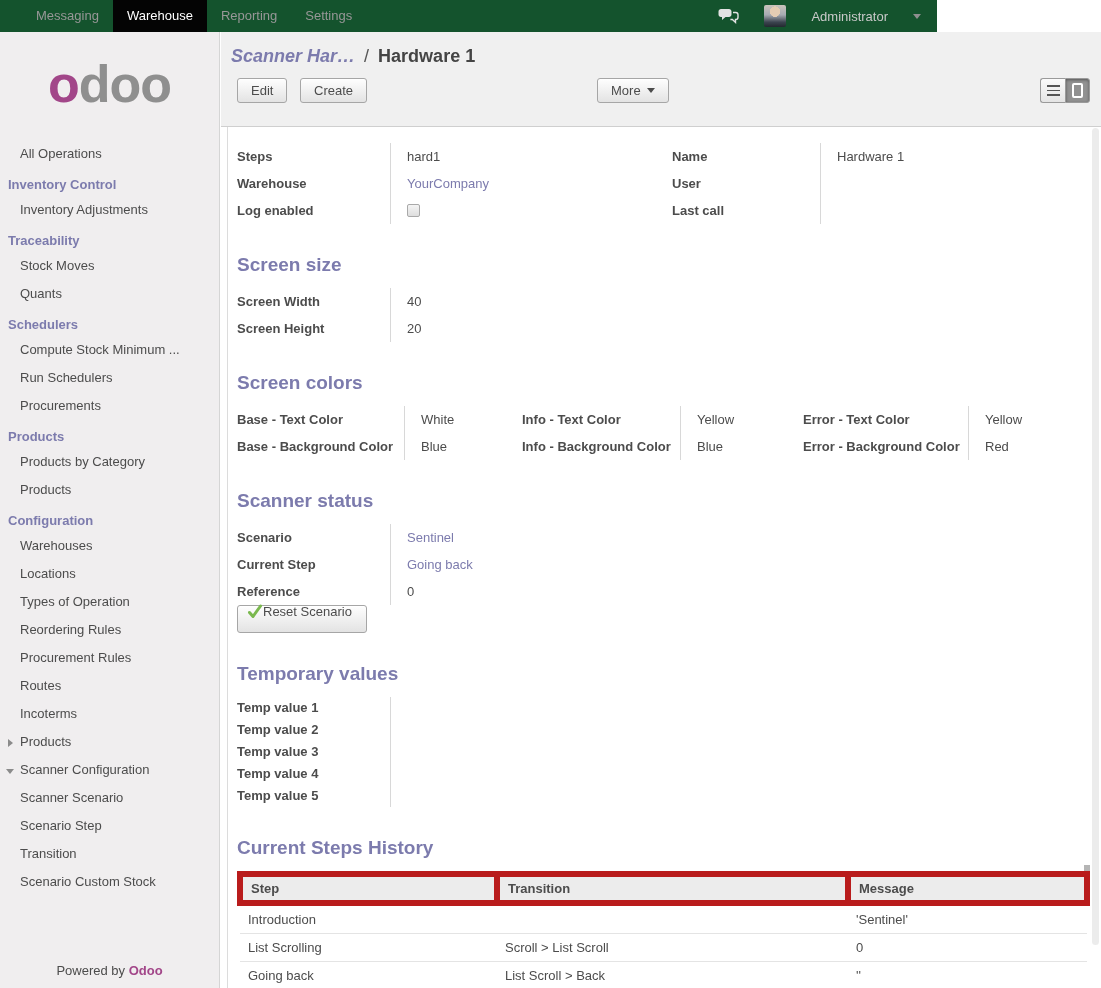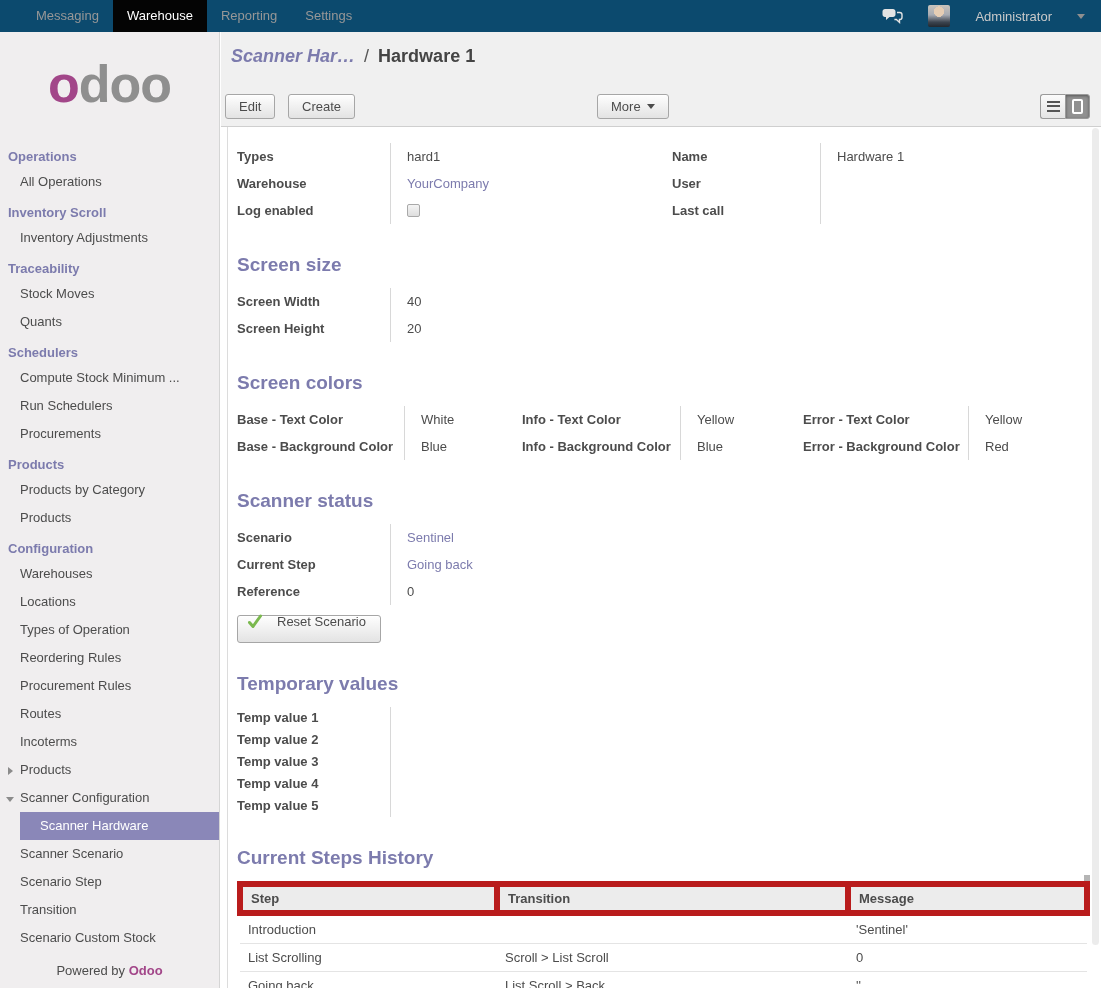--- a/index.html
+++ b/index.html
@@ -4,22 +4,22 @@
 <style>
   * { box-sizing: border-box; }
   html,body { margin:0; padding:0; background:#666; }
   .app {
     position:relative; width:1101px; height:988px; overflow:hidden;
     background:#fff; font-family:"Liberation Sans", sans-serif;
     font-size:13px; color:#4c4c4c;
   }
   
   .topbar {
-    position:absolute; left:0; top:0; width:1101px; height:32px;
-    background:#0c4a6e; display:flex; align-items:center; z-index:5;
+    position:absolute; left:0; top:0; width:937px; height:32px;
+    background:#14532d; display:flex; align-items:center; z-index:5;
   }
   .menus { display:flex; height:32px; margin-left:22px; }
   .menu {
     color:#979797; line-height:32px; padding:0 14px; cursor:pointer; white-space:nowrap;
   }
   .menu.active { background:#040404; color:#fff; }
   .topbar-right { margin-left:auto; display:flex; align-items:center; gap:25px; padding-right:16px; }
   .chat-icon { display:inline-flex; cursor:pointer; }
   .avatar {
     width:22px; height:22px; border-radius:2px; display:inline-block;
@@ -52,21 +52,21 @@
   .powered-brand { color:#a24689; font-weight:bold; cursor:pointer; text-decoration:none; }
   
   .content { position:absolute; left:221px; top:32px; right:0; bottom:0; background:#fff; }
   .control-panel {
     height:95px; background:#f0f0f0; border-bottom:1px solid #cfcfcf; padding:14px 0 0 0;
   }
   .breadcrumb { padding-left:10px; font-size:18px; font-weight:bold; height:28px; }
   .bc-parent { color:#7c7bad; cursor:pointer; text-decoration:none;font-style:italic; }
   .bc-sep { color:#555; font-weight:normal; padding:0 4px; }
   .bc-current { color:#444; }
-  .btn-row { position:relative; height:26px; margin-top:20px; padding-left:4px; }
+  .btn-row { position:relative; height:26px; margin-top:4px; padding-left:16px; }
   .btn {
     font-family:"Liberation Sans", sans-serif; font-size:13px; color:#4c4c4c;
     background:linear-gradient(180deg,#fefefe 0%,#e3e3e3 100%);
     border:1px solid #a6a6a6; border-radius:3px; padding:3px 13px 4px; height:25px;
     cursor:pointer; box-shadow:0 1px 1px rgba(255,255,255,.8) inset;
   }
   .btn + .btn { margin-left:9px; }
   .more-btn { position:absolute; left:367px; top:0; }
   .more-btn .caret-sm { display:inline-block; width:0; height:0; margin-left:6px; vertical-align:2px;
     border-left:4px solid transparent; border-right:4px solid transparent; border-top:5px solid #4c4c4c; }
@@ -94,21 +94,21 @@
   .g-two { grid-template-columns:153px 360px; }
   .g-colors { grid-template-columns:167px 118px 158px 123px 165px 110px; width:841px; }
   .g-temp { grid-template-columns:153px 360px; }
   .g-temp .lbl, .g-temp .val { height:22px; line-height:22px; }
   .link { color:#7c7bad; cursor:pointer; text-decoration:none; }
   .checkbox {
     width:13px; height:13px; border:1px solid #a9a9a9; border-radius:2px; margin-top:7px;
     background:linear-gradient(180deg,#f4f4f4,#dedede); display:inline-block; cursor:pointer;
   }
   .sec-title { font-size:19px; font-weight:bold; color:#7c7bad; margin:30px 0 12px 0; }
-  .reset-btn { margin-top:10px; display:inline-flex; align-items:center; gap:14px; padding:4px 14px 20px 9px; height:28px; }
+  .reset-btn { display:inline-flex; align-items:center; gap:0; padding:4px 14px 20px 9px; height:28px; }
   
   .table-wrap { position:relative; width:853px; margin-top:4px; }
   .resize-handle { position:absolute; right:0; top:-6px; width:6px; height:6px; background:#b5b5b5; }
   table.hist { border-collapse:collapse; width:853px; table-layout:fixed; }
   table.hist th {
     background:#ececec; border:6px solid #b91c1c; font-weight:bold; text-align:left;
     padding:4px 8px; height:23px; color:#4c4c4c;
   }
   table.hist td { border-bottom:1px solid #e4e4e4; padding:6px 8px; height:27px; white-space:nowrap; overflow:hidden; }
   .col-step { width:257px; } .col-trans { width:351px; }
@@ -136,23 +136,22 @@
       </span>
       <span class="avatar"></span>
       <span class="username">Administrator</span>
       <span class="caret-down"></span>
     </div>
   </header>
 
   <aside class="sidebar">
     <div class="logo"><span class="logo-o">o</span><span>doo</span></div>
     <nav class="sidenav">
-      <div class="side-h">Operations</div>
       <div class="side-i">All Operations</div>
-      <div class="side-h">Inventory Scroll</div>
+      <div class="side-h">Inventory Control</div>
       <div class="side-i">Inventory Adjustments</div>
       <div class="side-h">Traceability</div>
       <div class="side-i">Stock Moves</div>
       <div class="side-i">Quants</div>
       <div class="side-h">Schedulers</div>
       <div class="side-i">Compute Stock Minimum ...</div>
       <div class="side-i">Run Schedulers</div>
       <div class="side-i">Procurements</div>
       <div class="side-h">Products</div>
       <div class="side-i">Products by Category</div>
@@ -160,21 +159,20 @@
       <div class="side-h">Configuration</div>
       <div class="side-i">Warehouses</div>
       <div class="side-i">Locations</div>
       <div class="side-i">Types of Operation</div>
       <div class="side-i">Reordering Rules</div>
       <div class="side-i">Procurement Rules</div>
       <div class="side-i">Routes</div>
       <div class="side-i">Incoterms</div>
       <div class="side-i"><span class="tri-right"></span><span>Products</span></div>
       <div class="side-i"><span class="tri-down"></span><span>Scanner Configuration</span></div>
-      <div class="side-i selected">Scanner Hardware</div>
       <div class="side-i side-sub">Scanner Scenario</div>
       <div class="side-i side-sub">Scenario Step</div>
       <div class="side-i side-sub">Transition</div>
       <div class="side-i side-sub">Scenario Custom Stock</div>
     </nav>
     <div class="powered">
       <span>Powered by</span>
       <a class="powered-brand">Odoo</a>
     </div>
   </aside>
@@ -198,21 +196,21 @@
               <span class="icon-formrect"></span>
             </button>
         </div>
       </div>
     </div>
 
     <div class="sheet">
 
       
       <div class="fgrid g-general">
-        <div class="lbl">Types</div>
+        <div class="lbl">Steps</div>
         <div class="val">hard1</div>
         <div class="lbl">Name</div>
         <div class="val">Hardware 1</div>
 
         <div class="lbl">Warehouse</div>
         <div class="val"><a class="link">YourCompany</a></div>
         <div class="lbl">User</div>
         <div class="val"></div>
 
         <div class="lbl">Log enabled</div>

